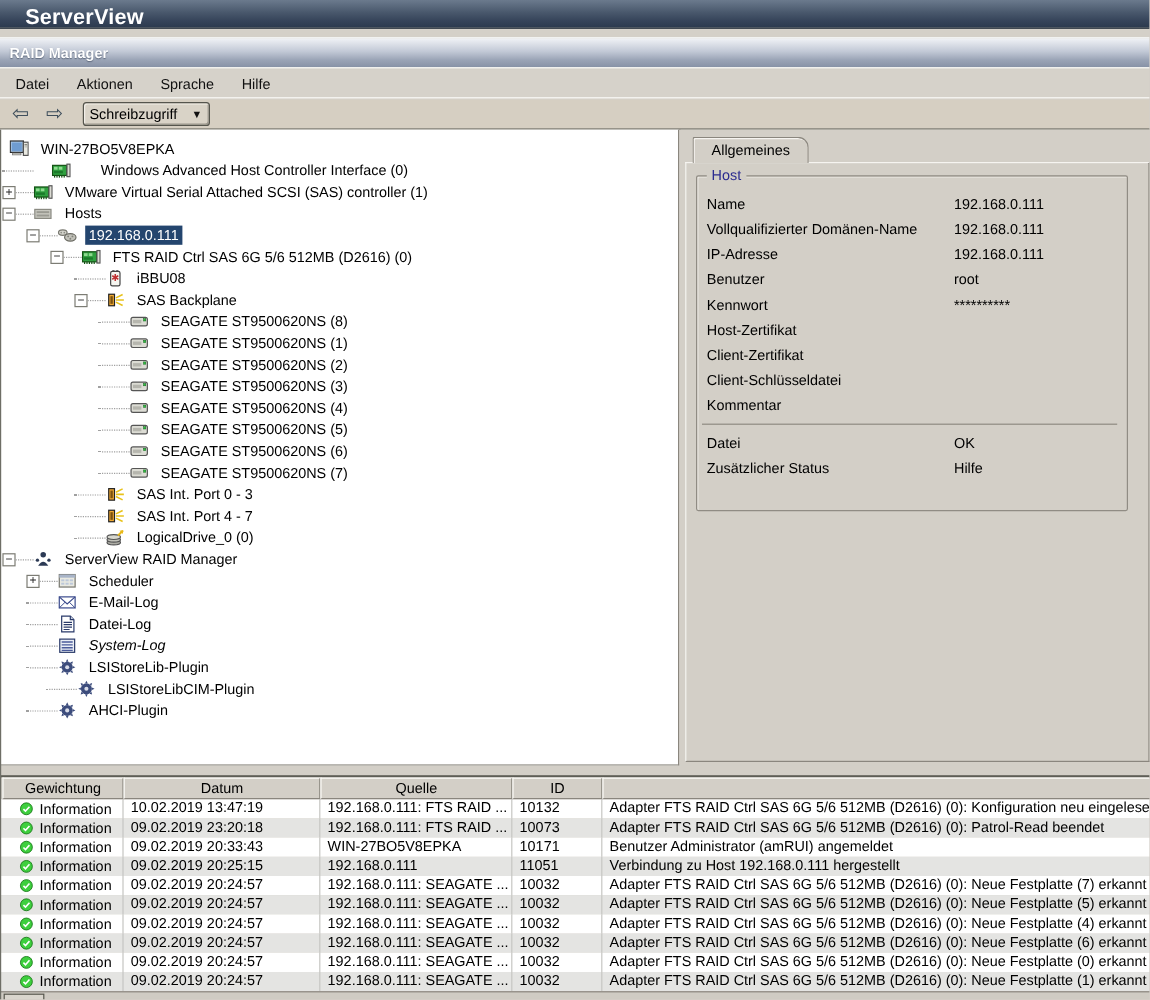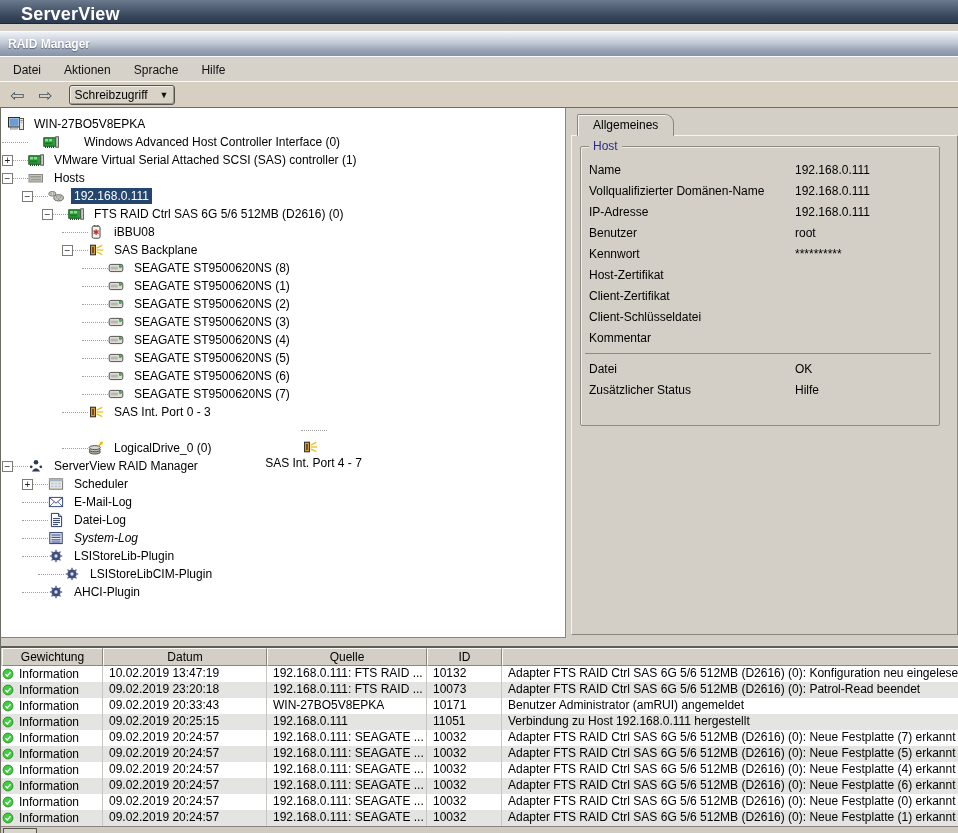--- a/index.html
+++ b/index.html
@@ -73,21 +73,21 @@
   .lt-hcell { background:#d3cfc7; border-top:1px solid #fbfaf7; border-left:1px solid #fbfaf7;
     border-right:1px solid #8a867e; border-bottom:1px solid #8a867e;
     font-size:12px; color:#000; text-align:center; line-height:16px;
     overflow:hidden; white-space:nowrap; }
   .lt-row { display:flex; height:16px; padding-left:2px; align-items:center; }
   .lt-row.odd { background:#ffffff; }
   .lt-row.even { background:#e4e4e2; }
   .lt-cell { height:16px; line-height:15px; font-size:12px; color:#000;
     border-right:1px solid #c6c6c2; overflow:hidden; white-space:nowrap;
     padding-left:6px; flex:none; }
-  .lt-cell.sev { display:flex; align-items:center; padding-left:0;text-align:center; }
+  .lt-cell.sev { display:flex; align-items:center; padding-left:14px;text-align:center; }
   .sev-icon { width:12px; height:12px; flex:none; margin-right:5px; }
   .sev-icon svg { width:12px; height:12px; display:block; }
   .c0{width:101px;} .c1{width:164px;} .c2{width:160px;} .c3{width:75px;}
   .c4{flex:1 1 auto; border-right:none;}
 
   .hscroll { position:absolute; left:0; top:826px; width:958px; height:7px;
     background:#cfcbc3; border-top:1px solid #8a867e; overflow:hidden; }
   .hthumb { position:absolute; left:3px; top:1px; width:34px; height:10px;
     background:#d9d5cd; border:1px solid #55554d; }
 </style>
@@ -377,21 +377,21 @@
               <rect x="4" y="4.8" width="2" height="6.4" fill="#7a5210"></rect>
               <g stroke="#e8c21a" stroke-width="1.3">
                 <line x1="8.6" y1="8" x2="15.2" y2="8"></line>
                 <line x1="8.6" y1="6.2" x2="14.2" y2="3.4"></line>
                 <line x1="8.6" y1="9.8" x2="14.2" y2="12.6"></line>
               </g>
             </svg>
           </span>
           <span class="tree-label">SAS Int. Port 0 - 3</span>
         </div>
-        <div class="tree-row" style="padding-left: 62px; flex-direction: column;">
+        <div class="tree-row" style="padding-left: 62px;">
           <span class="slot">
             <span class="guide"></span>
           </span>
           <span class="tree-icon">
             <svg viewBox="0 0 16 16">
               <rect x="2.6" y="3.2" width="4.8" height="9.6" fill="#f0a830" stroke="#222"></rect>
               <rect x="4" y="4.8" width="2" height="6.4" fill="#7a5210"></rect>
               <g stroke="#e8c21a" stroke-width="1.3">
                 <line x1="8.6" y1="8" x2="15.2" y2="8"></line>
                 <line x1="8.6" y1="6.2" x2="14.2" y2="3.4"></line>

